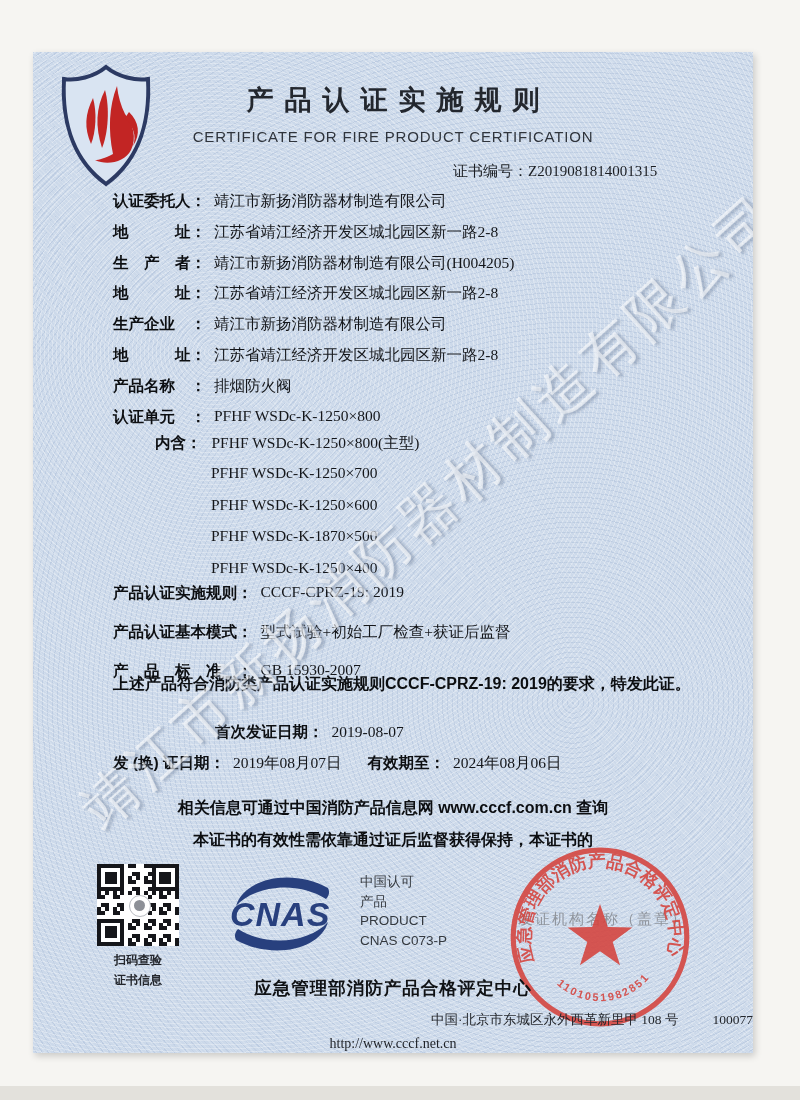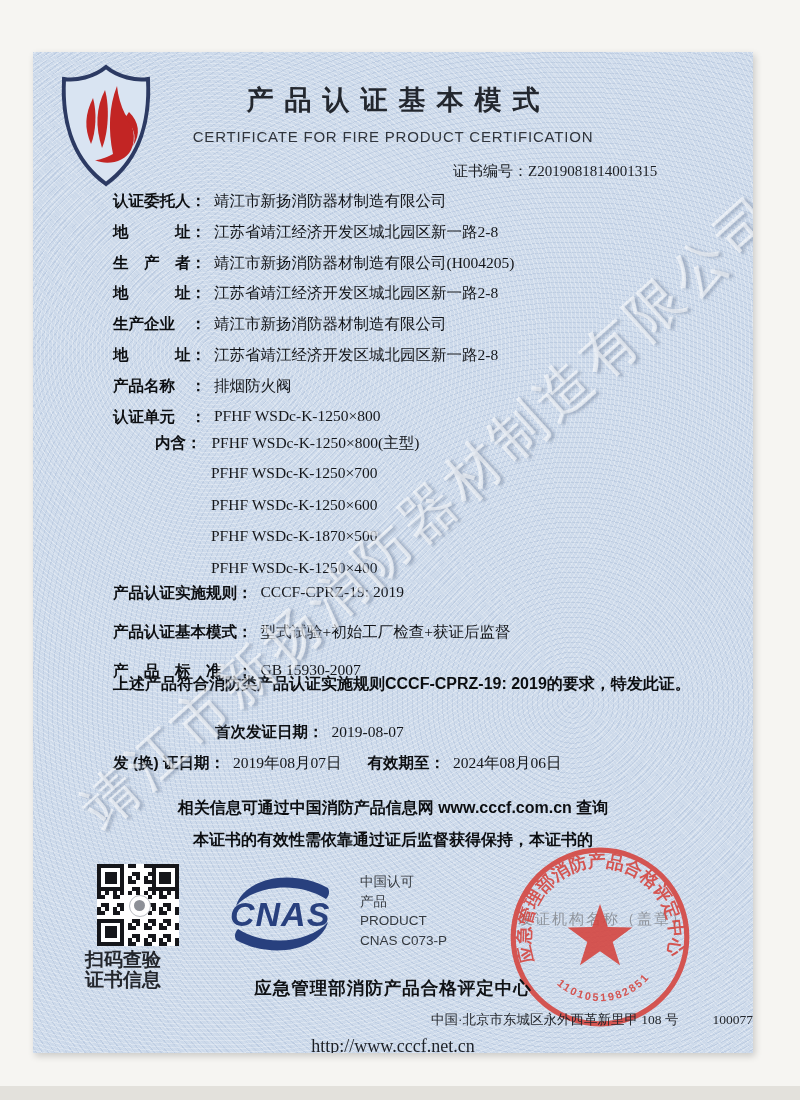--- a/index.html
+++ b/index.html
@@ -57,33 +57,33 @@
     font-size:16px;font-weight:bold;color:#0c0e11;line-height:31.5px;
   }
   
   .qr{position:absolute;left:64px;top:812px;width:82px;height:82px;background:#fff;
       display:grid;grid-template-columns:repeat(21,1fr);grid-template-rows:repeat(21,1fr);}
   .qr .c{background:#15161a;}
   .qr-logo{position:absolute;left:96px;top:843px;width:20px;height:20px;border-radius:50%;
       background:#ffffff;border:1px solid #b9bcc2;}
   .qr-logo::after{content:"";position:absolute;left:4px;top:4px;width:11px;height:11px;border-radius:50%;
       background:#8d9097;}
-  .qr-caption{position:absolute;left:52px;top:898px;width:106px;
-      font-size:19px;color:#23262c;line-height:20px;font-weight:bold;}
+  .qr-caption{position:absolute;left:52px;top:898px;width:106px;text-align:center;
+      font-size:12px;color:#23262c;line-height:20px;font-weight:bold;}
   .cnas-logo{position:absolute;left:193px;top:814px;width:112px;height:96px;}
   .cnas-text{position:absolute;left:327px;top:820px;font-size:13.5px;color:#34393f;line-height:19.5px;}
   .seal-behind{position:absolute;left:485px;top:858px;font-size:15px;color:#90959d;letter-spacing:2px;white-space:nowrap;}
   .seal{position:absolute;left:474px;top:792px;width:186px;height:186px;opacity:.88;}
   .footer-org{position:absolute;left:0;top:924px;width:100%;text-align:center;
       font-size:17.5px;font-weight:bold;color:#101215;letter-spacing:1px;}
   .footer-addr{position:absolute;left:0;top:959px;width:100%;text-align:right;
       font-size:13.5px;color:#24272c;font-family:"Liberation Serif",serif;}
   .footer-addr .post{margin-left:34px;}
   .footer-url{position:absolute;left:0;top:984px;width:100%;text-align:center;
-      font-size:18px;color:#1d2averde026;color:#1d2026;font-family:"Liberation Serif",serif;}
+      font-size:14px;color:#1d2averde026;color:#1d2026;font-family:"Liberation Serif",serif;}
   
   .watermark{
     position:absolute;left:397px;top:460px;
     transform:translate(-50%,-50%) rotate(-42deg);
     font-size:56px;letter-spacing:5px;white-space:nowrap;
     font-family:"Liberation Serif",serif;
     color:rgba(255,255,255,.58);
     text-shadow:2px 3px 3px rgba(122,138,164,.55);
     pointer-events:none;
   }
@@ -96,21 +96,21 @@
   <div class="logo">
     <svg width="102" height="128" viewBox="0 0 102 128">
       <path d="M51,5 C39,15 21,19 9,17 C7,54 15,96 51,122 C87,96 95,54 93,17 C81,19 63,15 51,5 Z" fill="#d9e4f2" stroke="#2c3a63" stroke-width="4"></path>
       <path d="M38,36 C30,52 29,66 36,82 C41,70 42,50 38,36 Z" fill="#c22524"></path>
       <path d="M50,28 C41,46 40,64 47,86 C53,72 55,46 50,28 Z" fill="#c22524"></path>
       <path d="M62,24 C54,44 53,68 58,92 C50,96 44,98 40,98 C52,104 70,100 76,88 C82,76 78,62 70,52 C66,44 63,34 62,24 Z" fill="#c22524"></path>
       <path d="M70,56 C78,64 82,74 78,84 C86,72 84,60 74,50 Z" fill="#c22524"></path>
     </svg>
   </div>
 
-  <div class="title">产品认证基本模式</div>
+  <div class="title">产品认证实施规则</div>
   <div class="subtitle">CERTIFICATE FOR FIRE PRODUCT CERTIFICATION</div>
 
   <div class="certno">
     <span>证书编号：</span><span>Z2019081814001315</span>
   </div>
 
   <div class="sec-info">
     <div class="row">
         <span class="lbl">认证委托人：</span>
         <span class="val">靖江市新扬消防器材制造有限公司</span>

